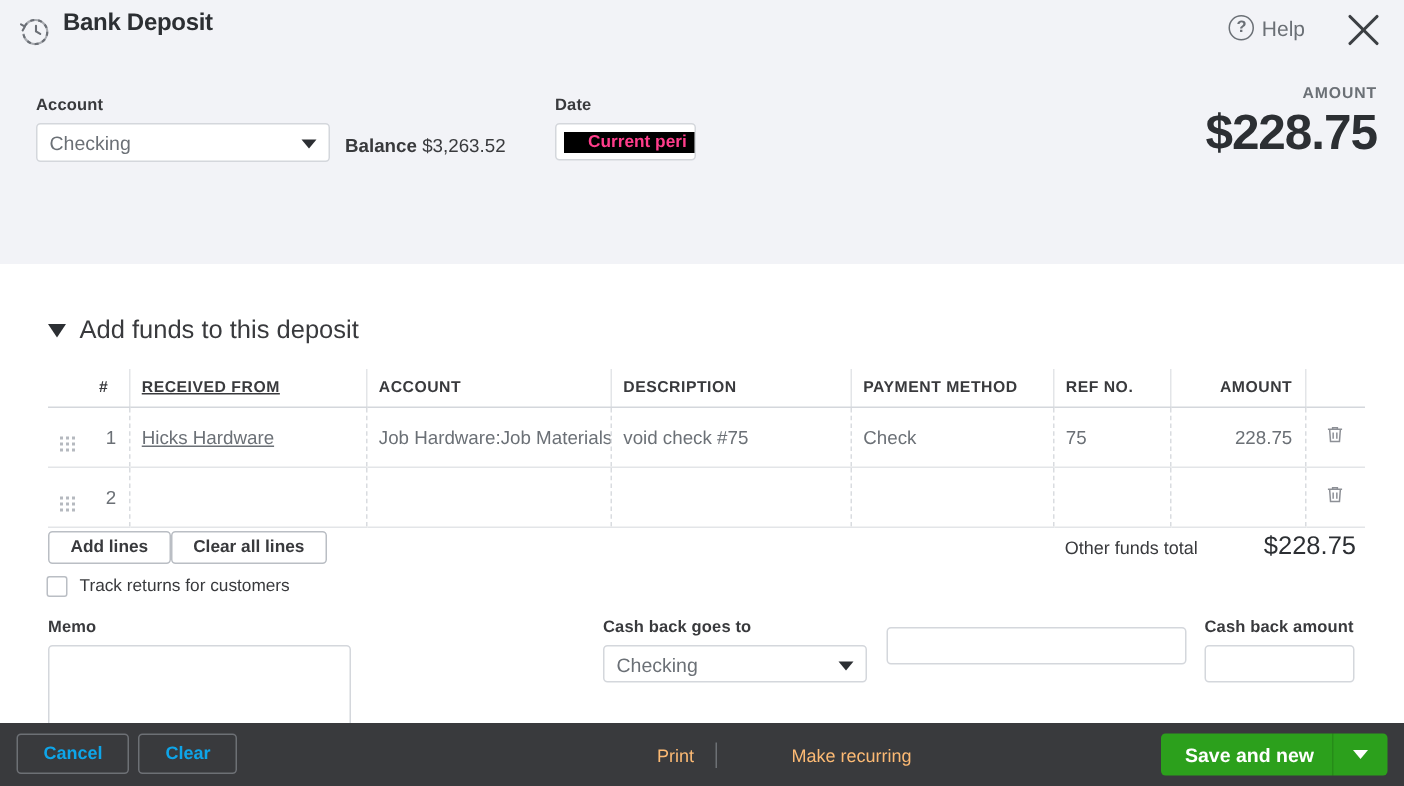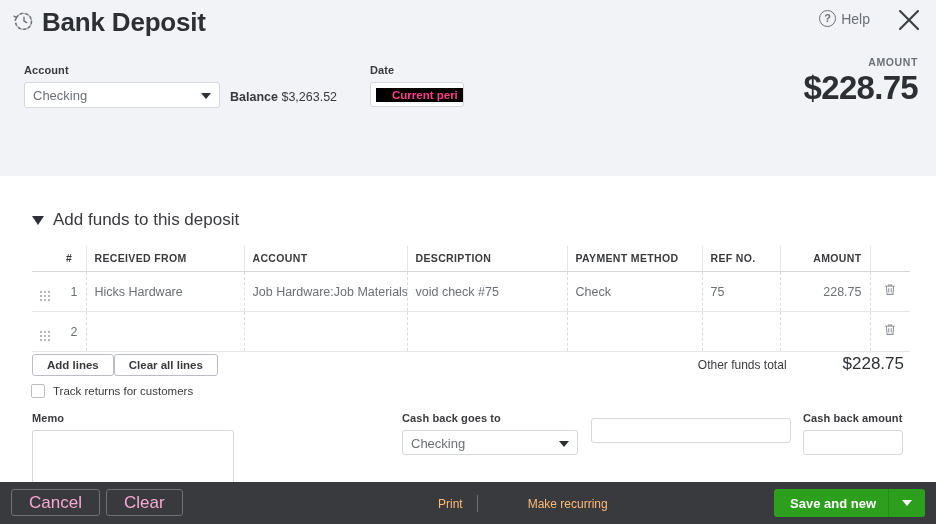--- a/index.html
+++ b/index.html
@@ -27,21 +27,21 @@
     position: absolute; left: 0; top: 0;
     width: 936px; height: 44px;
   }
   .title-icon {
     position: absolute; left: 11px; top: 8px;
     width: 26px; height: 26px;
     color: #6b6f76;
   }
   .title-text {
     position: absolute; left: 42px; top: 7px;
-    font-size: 26px; font-weight: bold;
+    font-size: 16px; font-weight: bold;
     color: #2c2f33; letter-spacing: -0.2px;
   }
   .help-wrap {
     position: absolute; right: 66px; top: 10px;
     display: flex; align-items: center; gap: 5px;
     cursor: pointer;
   }
   .help-circle {
     width: 17px; height: 17px; border-radius: 50%;
     border: 1.4px solid #6b7076;
@@ -154,21 +154,21 @@
     height: 40px;
     border-bottom: 1px solid #e3e5e8;
     border-right: 1px dashed #d9dce0;
     vertical-align: middle;
     overflow: hidden; white-space: nowrap;
   }
   .tbl td.num { text-align: right; }
   .tbl th.num { text-align: right; }
   .c-grip   { width: 26px; border-right: none !important; }
   .c-idx    { width: 28px; text-align: right; }
-  .c-recv   { width: 158px; }
+  .c-recv   { width: 158px; text-decoration: underline; }
   .c-acct   { width: 163px; }
   .c-desc   { width: 160px; }
   .c-pay    { width: 135px; }
   .c-ref    { width: 78px; }
   .c-amt    { width: 90px; }
   .c-trash  { width: 40px; text-align: center; }
   .grip {
     display: inline-grid;
     grid-template-columns: repeat(3, 2px);
     grid-template-rows: repeat(3, 2px);
@@ -190,21 +190,21 @@
     display: flex; align-items: center; gap: 8px; cursor: pointer;
   }
   .chk-box {
     width: 14px; height: 14px; border: 1px solid #babec4;
     background: #fff; border-radius: 2px;
   }
   .chk-label { font-size: 11.5px; font-weight: normal; color: #393a3d; }
 
   .totals {
     position: absolute; right: 32px; top: 178px;
-    display: flex; align-items: baseline; gap: 56px;
+    display: flex; align-items: baseline; gap: 44px;
   }
   .totals .lbl { font-size: 12px; color: #393a3d; }
   .totals .val { font-size: 17px; color: #2c2f33; }
 
   .lower { position: absolute; left: 0; top: 236px; width: 936px; }
   .memo-block { position: absolute; left: 32px; top: 0; }
   .memo-box {
     margin-top: 6px;
     width: 202px; height: 62px;
     background: #fff; border: 1px solid #d4d7dc; border-radius: 3px;
@@ -225,21 +225,21 @@
   
   .footer {
     position: absolute; left: 0; bottom: 0;
     width: 936px; height: 42px;
     background: #393a3d;
   }
   .footer-left { position: absolute; left: 11px; top: 7px; display: flex; gap: 6px; }
   .dark-btn {
     height: 27px; padding: 0 17px;
     background: transparent; border: 1px solid #6d7075; border-radius: 3px;
-    color: #f9a8d4; font-size: 17px; font-weight: normal;
+    color: #0ea5e9; font-size: 12px; font-weight: bold;
     cursor: pointer; line-height: 25px;
   }
   .footer-mid {
     position: absolute; left: 402px; top: 13px;
     display: flex; align-items: center; gap: 14px;
   }
   .footer-link { font-size: 12px; color: #fdba74; cursor: pointer; margin-left: 36px; }
   .vsep { width: 1px; height: 17px; background: #6d7075; }
   .save-btn {
     position: absolute; right: 11px; top: 7px;

